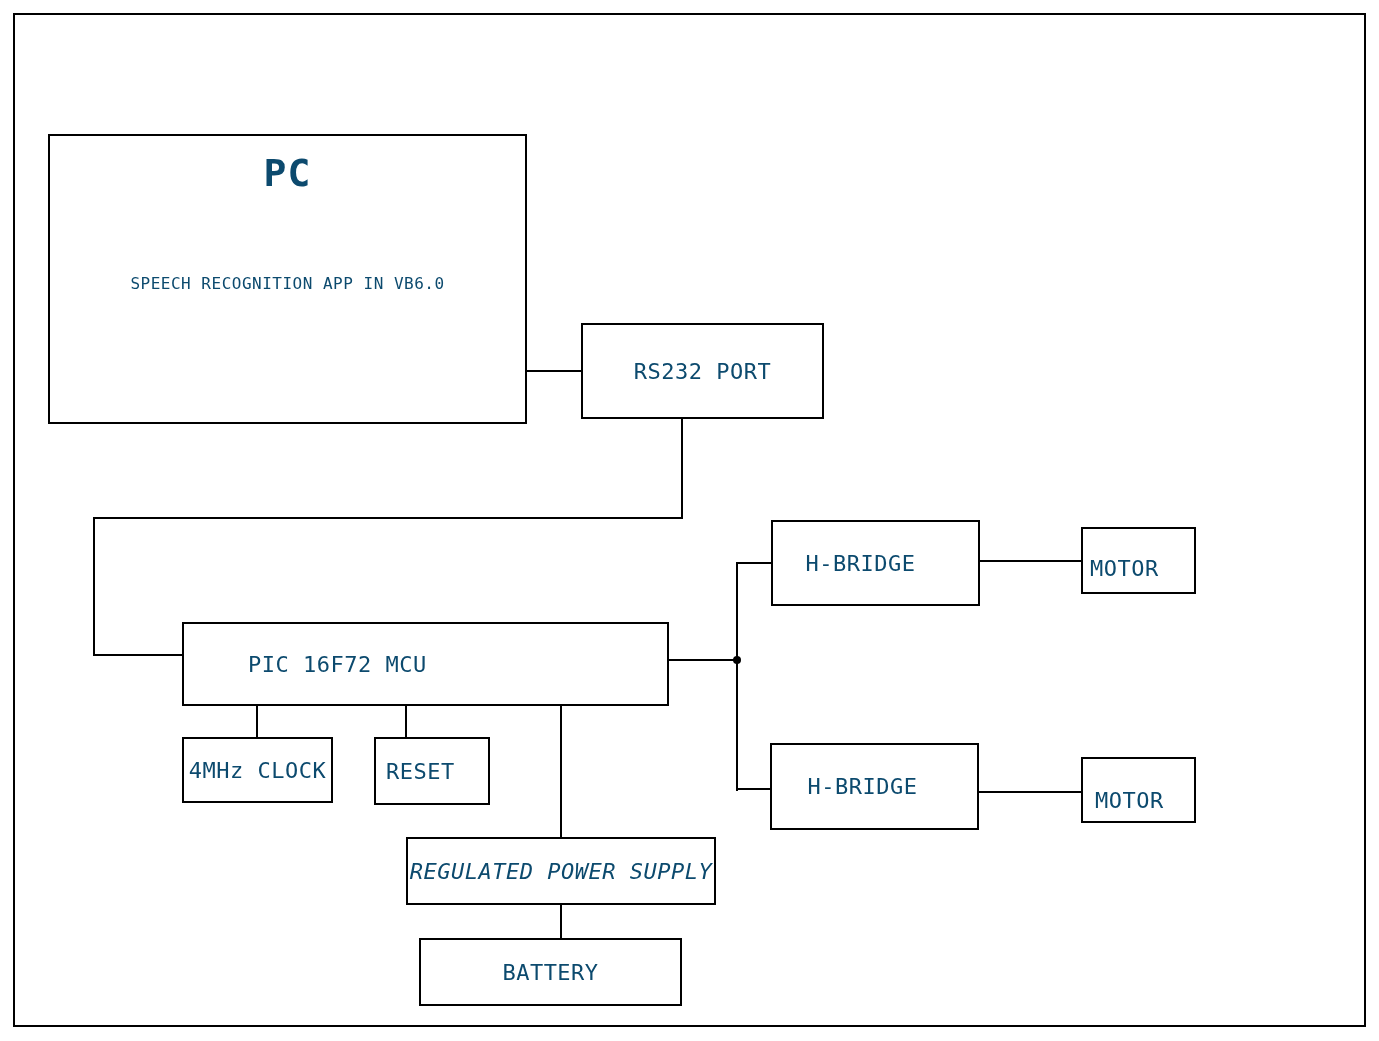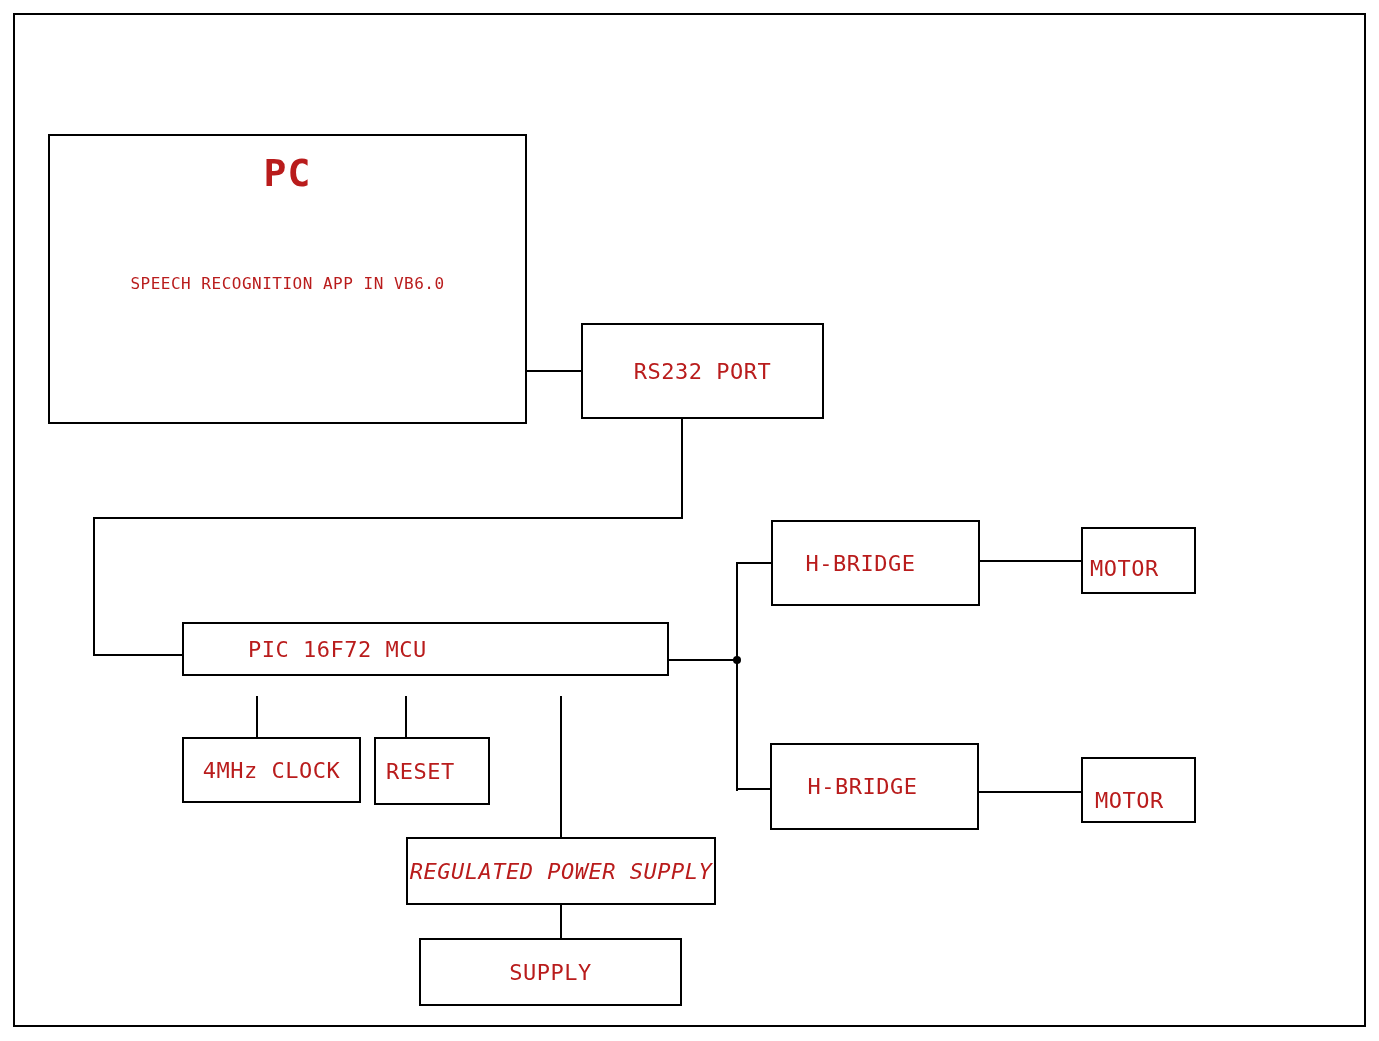--- a/index.html
+++ b/index.html
@@ -6,21 +6,21 @@
     margin: 0;
     padding: 0;
     background: #ffffff;
   }
   .canvas {
     position: relative;
     width: 1379px;
     height: 1041px;
     background: #ffffff;
     font-family: "DejaVu Sans Mono", monospace;
-    color: #b91c1c;
+    color: #0c4a6e;
     overflow: hidden;
   }
   .frame {
     position: absolute;
     left: 13px;
     top: 13px;
     width: 1353px;
     height: 1014px;
     border: 2px solid #000000;
     box-sizing: border-box;
@@ -66,23 +66,23 @@
     line-height: 46px;
   }
   .pc-subtitle {
     margin-top: 76px;
     font-size: 16px;
     letter-spacing: 0.5px;
     line-height: 24px;
   }
 
   .box.rs232   { left: 581px; top: 323px; width: 243px; height: 96px; }
-  .box.mcu     { left: 182px; top: 622px; width: 487px; height: 54px;
+  .box.mcu     { left: 182px; top: 622px; width: 487px; height: 84px;
                  justify-content: flex-start; padding-left: 64px; }
-  .box.clock   { left: 182px; top: 737px; width: 179px; height: 66px; }
+  .box.clock   { left: 182px; top: 737px; width: 151px; height: 66px; }
   .box.reset   { left: 374px; top: 737px; width: 116px; height: 68px;
                  justify-content: flex-start; padding-left: 10px; }
   .box.rps     { left: 406px; top: 837px; width: 310px; height: 68px; font-style: italic; }
   .box.battery { left: 419px; top: 938px; width: 263px; height: 68px; }
   .box.hb1     { left: 771px; top: 520px; width: 209px; height: 86px; padding-right: 30px; }
   .box.hb2     { left: 770px; top: 743px; width: 209px; height: 87px; padding-right: 24px; }
   .box.motor1  { left: 1081px; top: 527px; width: 115px; height: 67px;
                  justify-content: flex-start; padding-left: 7px; padding-top: 16px; }
   .box.motor2  { left: 1081px; top: 757px; width: 115px; height: 66px;
                  justify-content: flex-start; padding-left: 12px; padding-top: 20px; }
@@ -147,21 +147,21 @@
 
   <div class="box reset">
     <span>RESET</span>
   </div>
 
   <div class="box rps">
     <span>REGULATED POWER SUPPLY</span>
   </div>
 
   <div class="box battery">
-    <span>SUPPLY</span>
+    <span>BATTERY</span>
   </div>
 
   <div class="box hb1">
     <span>H-BRIDGE</span>
   </div>
 
   <div class="box hb2">
     <span>H-BRIDGE</span>
   </div>
 

